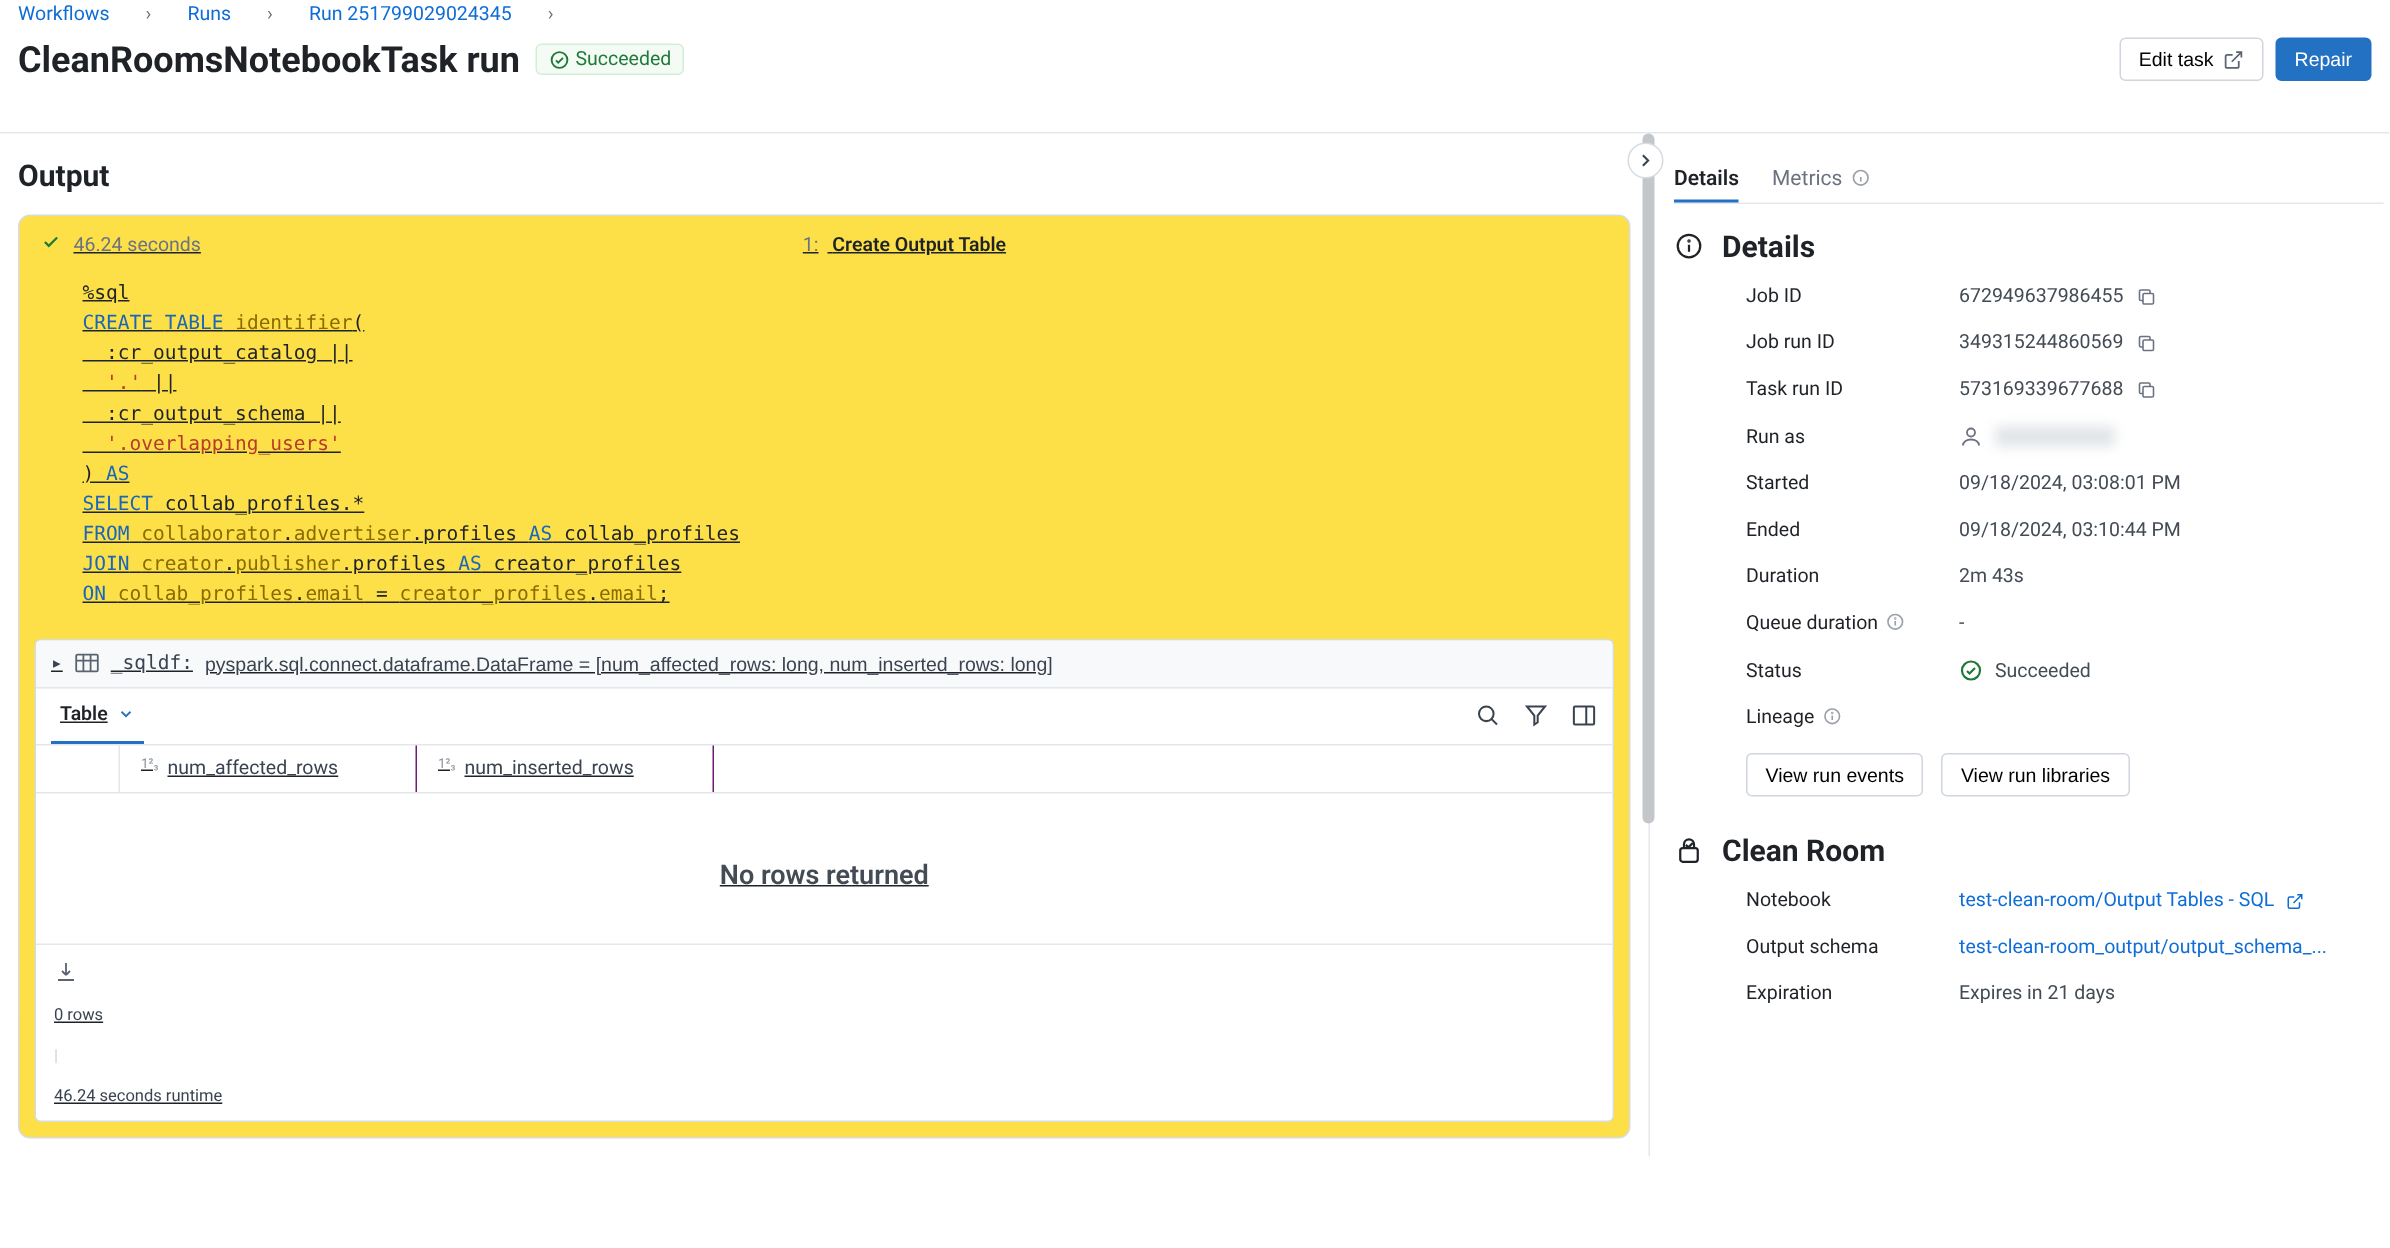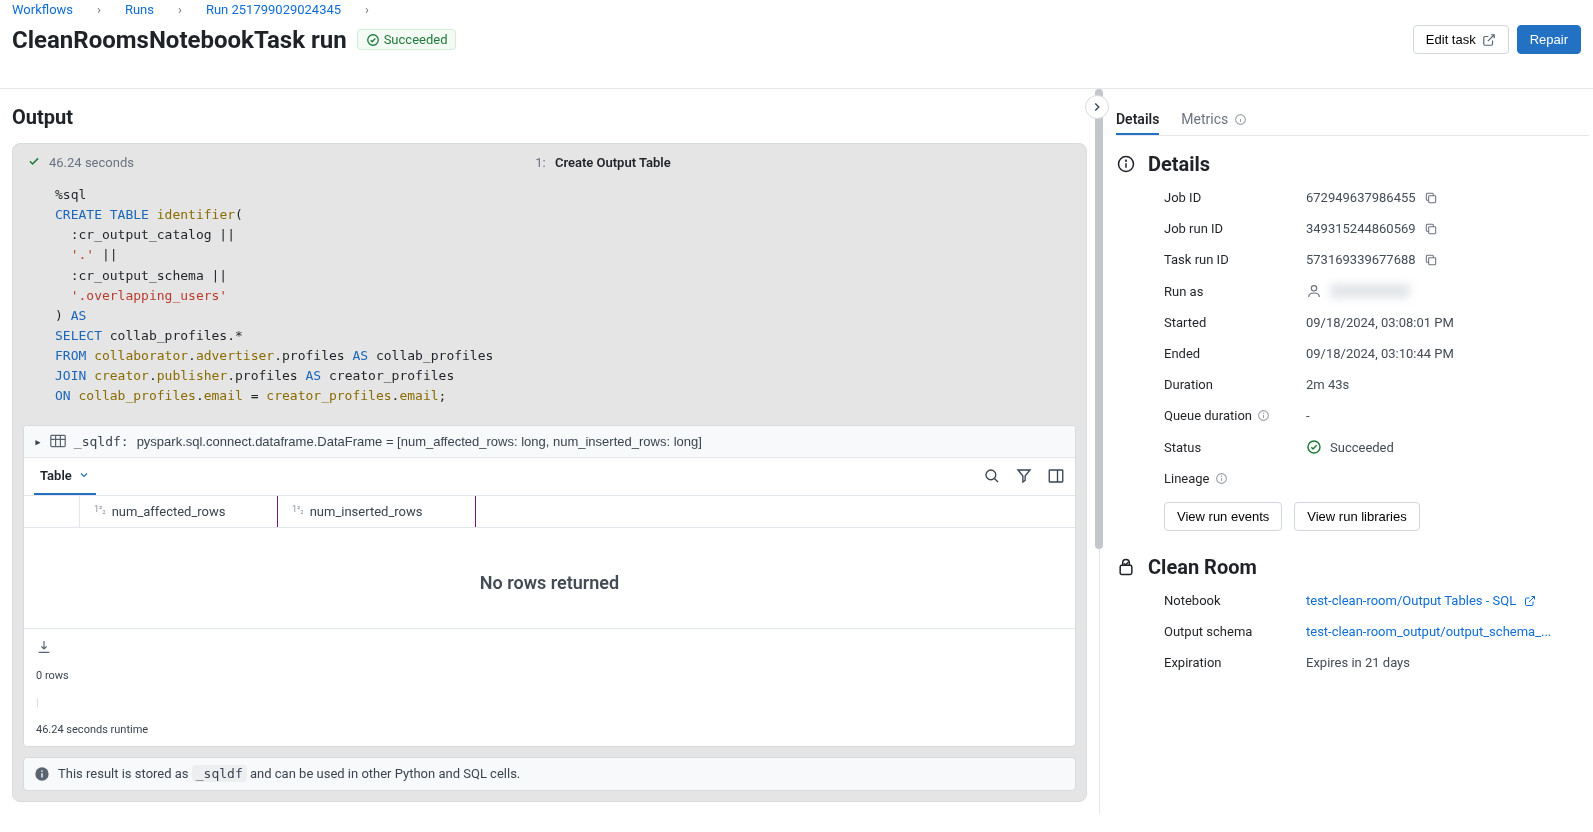--- a/index.html
+++ b/index.html
@@ -13,21 +13,21 @@
   .status-badge { display: inline-flex; align-items: center; gap: 4px; border: 1px solid #d2eed7; background: #f4fbf5; border-radius: 4px; padding: 2px 8px; font-size: 13px; color: #1f7a3a; }
   .status-badge svg, .succ-pill svg { stroke: #1f7a3a; }
   .header-right { display: flex; gap: 8px; }
   .btn { border: 1px solid #cfd6dd; background: #fff; border-radius: 4px; padding: 6px 12px; font-size: 13px; cursor: pointer; display: inline-flex; align-items: center; gap: 6px; }
   .btn-primary { background: #2271c3; color: #fff; border-color: #2271c3; }
   .main-flex { display: flex; position: relative; }
   .left-pane { flex: 1; padding: 16px 12px 12px; min-width: 0; }
   .output-heading { font-size: 20px; font-weight: 700; margin-bottom: 14px; }
   .collapse-btn { position: absolute; top: 6px; right: 484px; width: 24px; height: 24px; border: 1px solid #d6dbe0; border-radius: 50%; background: #fff; display: flex; align-items: center; justify-content: center; cursor: pointer; z-index: 3; }
   .right-pane { width: 494px; border-left: 1px solid #e5e7eb; padding: 16px 4px 16px 16px; overflow: hidden; }
-  .cell { border: 1px solid #d6dbe0; border-radius: 8px; background: #e5e5e5; }
+  .cell { border: 1px solid #d6dbe0; border-radius: 8px; background: #fde047; text-decoration: underline; }
   .cell-header { display: flex; align-items: center; padding: 10px 14px; color: #6b7280; font-size: 13px; }
   .cell-header .check { color: #1f7a3a; margin-right: 8px; }
   .cell-title { flex: 1; text-align: center; color: #1f2328; font-weight: 600; }
   .cell-title .num { color: #6b7280; font-weight: 400; margin-right: 6px; }
   .code { font-family: ui-monospace, SFMono-Regular, Menlo, monospace; font-size: 13px; line-height: 1.55; padding: 4px 16px 12px 42px; white-space: pre; }
   .kw { color: #1a66b8; } .str { color: #b83c2e; } .id { color: #8a6b00; }
   .result-box { margin: 6px 10px 10px; border: 1px solid #d6dbe0; border-radius: 4px; background: #fff; overflow: hidden; }
   .schema-row { display: flex; align-items: center; gap: 8px; padding: 8px 10px; border-bottom: 1px solid #e3e7eb; font-family: ui-monospace, SFMono-Regular, Menlo, monospace; font-size: 13px; color: #3a4450; background: #f8f9fa; }
   .tabs-row { display: flex; align-items: center; padding: 0 10px; border-bottom: 1px solid #e3e7eb; }
   .tab { display: flex; align-items: center; gap: 6px; padding: 10px 6px; font-weight: 600; color: #1f2328; border-bottom: 2px solid #2271c3; }
@@ -175,32 +175,20 @@
         <div class="result-footer">
           <svg width="16" height="16" viewBox="0 0 24 24" fill="none" stroke="#5a6470" stroke-width="1.8" style="cursor:pointer;">
               <path d="M12 3v12m0 0l-4-4m4 4l4-4M4 20h16"></path>
             </svg>
           <span>0 rows</span>
           <span class="small-sep">|</span>
           <span>46.24 seconds runtime</span>
         </div>
       </div>
 
-      <div class="info-bar">
-        <svg width="16" height="16" viewBox="0 0 24 24" fill="#5a6470">
-            <circle cx="12" cy="12" r="10"></circle>
-            <circle cx="12" cy="7.5" r="1.3" fill="#fff"></circle>
-            <rect x="11" y="10.5" width="2" height="7" rx="1" fill="#fff"></rect>
-          </svg>
-        <span>
-          <span>This result is stored as </span>
-          <span class="mono-pill">_sqldf</span>
-          <span> and can be used in other Python and SQL cells.</span>
-        </span>
-      </div>
     </div>
 
     <div class="scrollbar-fake">
         <div class="scrollbar-thumb"></div>
       </div>
   </div>
 
   <div class="collapse-btn">
     <svg width="14" height="14" viewBox="0 0 24 24" fill="none" stroke="#3a4450" stroke-width="2.4">
         <path d="M9 6l6 6-6 6"></path>

